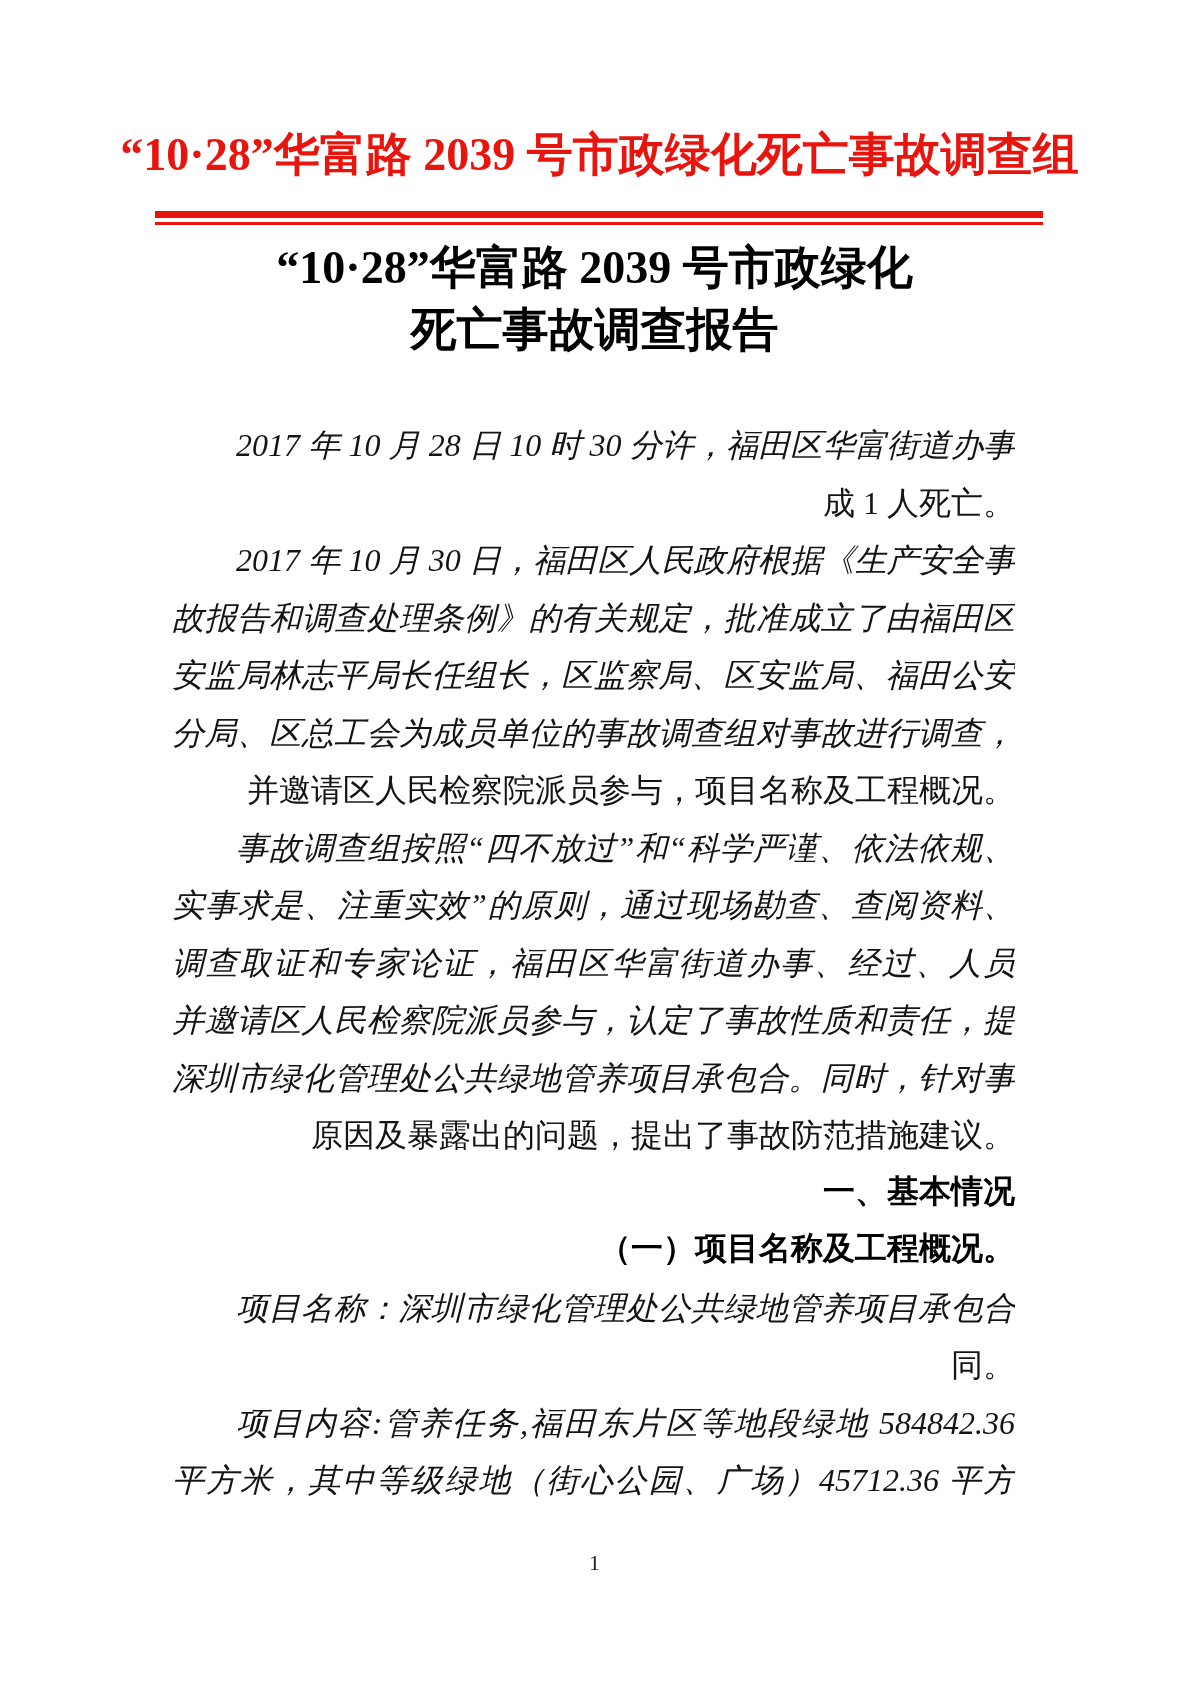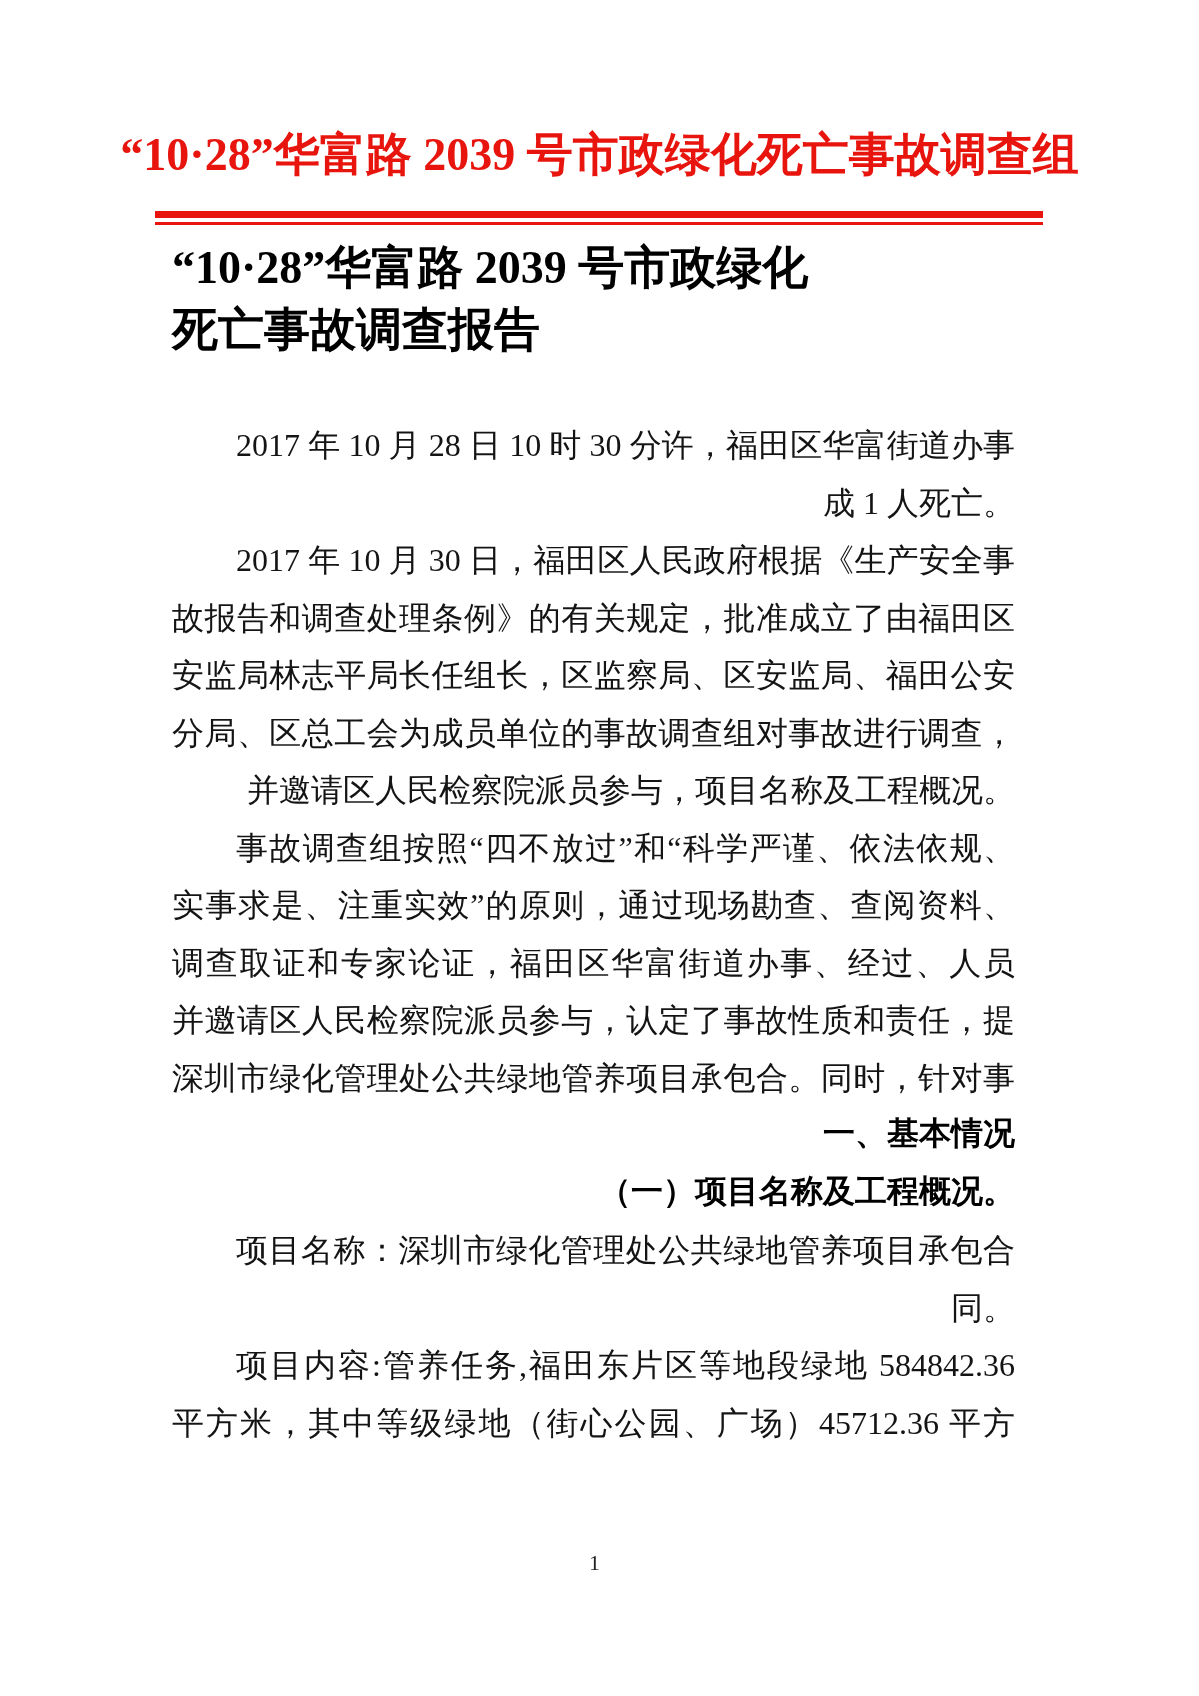--- a/index.html
+++ b/index.html
@@ -17,30 +17,30 @@
     position:absolute;top:124px;left:80px;width:1039px;
     text-align:center;white-space:nowrap;
     font-size:46px;font-weight:bold;color:#e8150e;
   }
   .rule{position:absolute;left:155px;width:888px;background:#e8150e;}
   .rule-thick{top:211px;height:7px;}
   .rule-thin{top:222px;height:3px;}
   
   .doc-title{
     position:absolute;top:237px;left:172px;width:845px;
-    text-align:left;white-space:nowrap;
+    text-align:center;white-space:nowrap;
     font-size:46px;font-weight:bold;line-height:62px;color:#000000;
   }
   
   .body-text{
     position:absolute;top:417px;left:172px;width:843px;
     font-size:32px;line-height:57.5px;color:#141414;
   }
   .line{height:57.5px;overflow:hidden;text-align:right;}
-  .fill{text-align:justify;text-align-last:justify;}
+  .fill{text-align:justify;text-align-last:justify;font-style:italic;}
   .ind{text-indent:2em;}
   .hd{
     font-family:Liberation Mono, monospace;
     font-weight:bold;color:#000000;
   }
   .page-number{
     position:absolute;top:1550px;left:172px;width:845px;
     text-align:center;font-size:22px;color:#222222;
   }
 </style>
@@ -67,20 +67,21 @@
     <div class="line fill">故报告和调查处理条例》的有关规定，批准成立了由福田区</div>
     <div class="line fill">安监局林志平局长任组长，区监察局、区安监局、福田公安</div>
     <div class="line fill">分局、区总工会为成员单位的事故调查组对事故进行调查，</div>
     <div class="line">并邀请区人民检察院派员参与，项目名称及工程概况。</div>
 
     <div class="line ind fill">事故调查组按照“四不放过”和“科学严谨、依法依规、</div>
     <div class="line fill">实事求是、注重实效”的原则，通过现场勘查、查阅资料、</div>
     <div class="line fill">调查取证和专家论证，福田区华富街道办事、经过、人员</div>
     <div class="line fill">并邀请区人民检察院派员参与，认定了事故性质和责任，提出</div>
     <div class="line fill">深圳市绿化管理处公共绿地管养项目承包合。同时，针对事故</div>
+    <div class="line">原因及暴露出的问题，提出了事故防范措施建议。</div>
 
     <div class="line ind hd">一、基本情况</div>
     <div class="line ind hd">（一）项目名称及工程概况。</div>
 
     <div class="line ind fill">项目名称：深圳市绿化管理处公共绿地管养项目承包合</div>
     <div class="line">同。</div>
 
     <div class="line ind fill">项目内容:管养任务,福田东片区等地段绿地 584842.36</div>
     <div class="line fill">平方米，其中等级绿地（街心公园、广场）45712.36 平方米、</div>
   </div>

